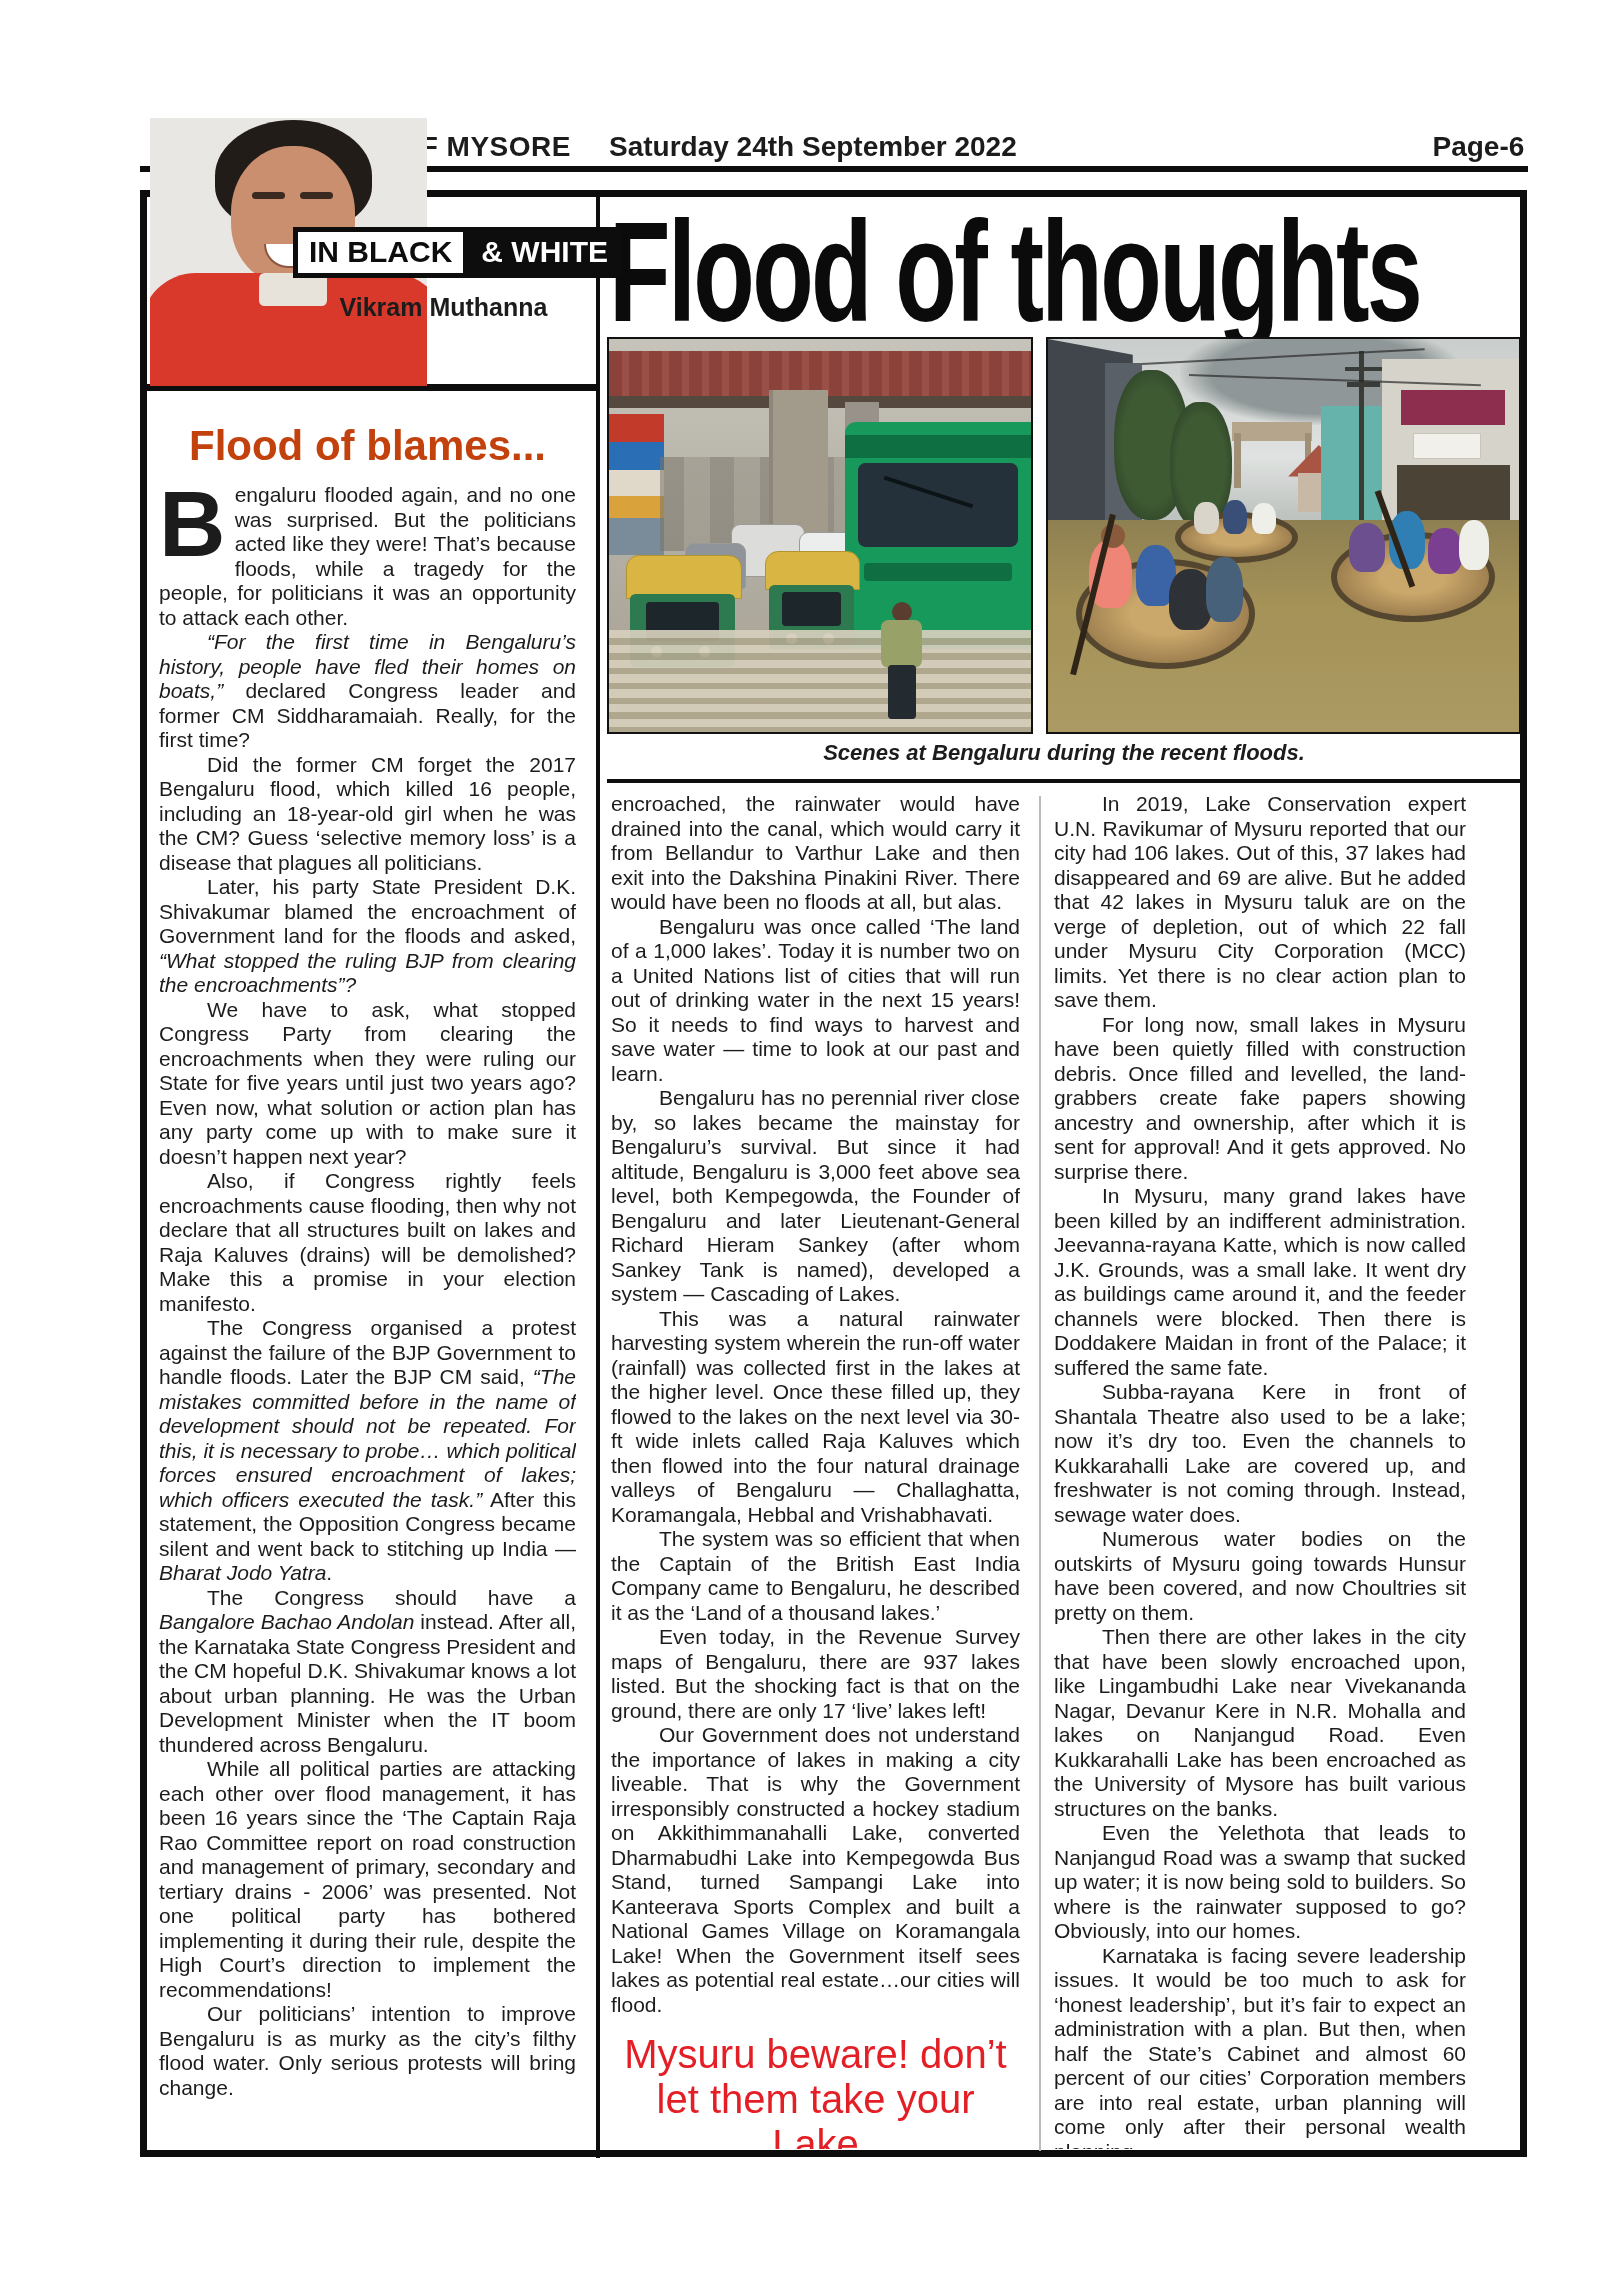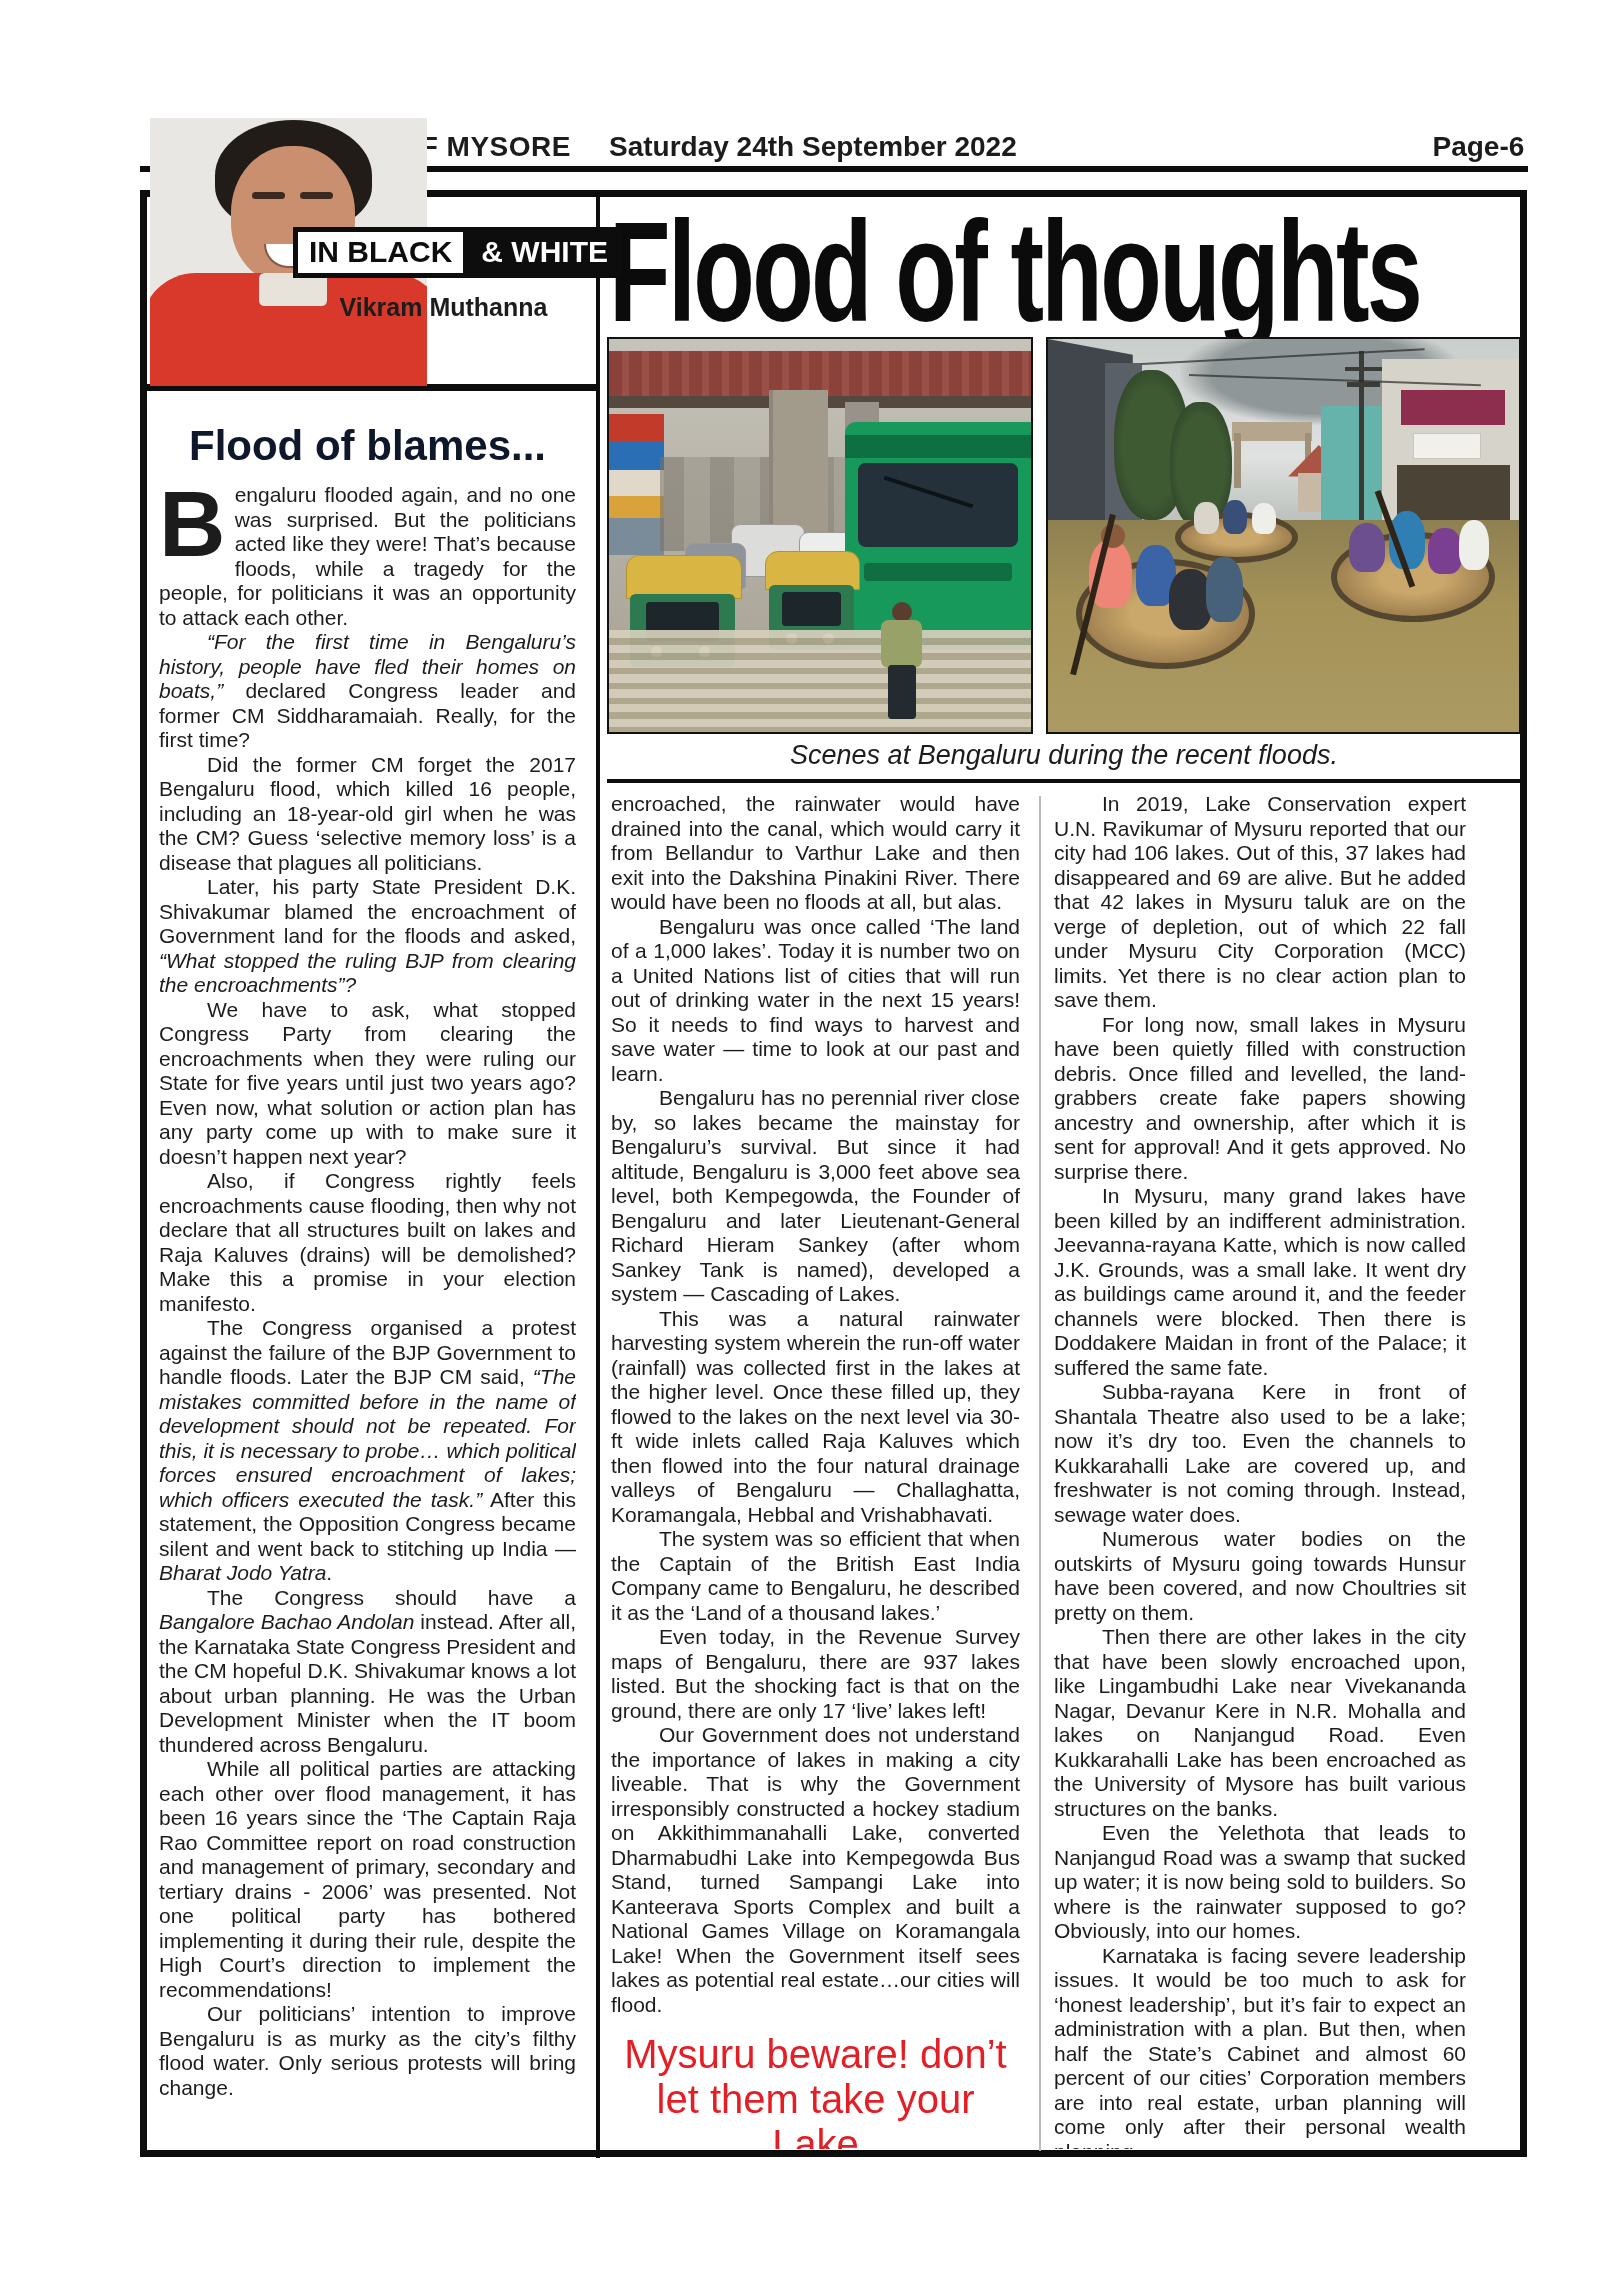--- a/index.html
+++ b/index.html
@@ -83,29 +83,29 @@
   .rp-pole{left:66%;top:3%;width:5.5px;height:44%;background:#3a3c38;}
   .rp-cross{background:#3a3c38;height:4.6px;}
   .rp-wire{height:1.8px;background:rgba(40,42,40,.7);transform-origin:left center;}
   .rp-water{left:0;top:46%;width:100%;height:54%;background:linear-gradient(#8f8052,#a49257 40%,#ab9a63);}
   .coracle{position:absolute;border-radius:50%;background:radial-gradient(#caa76a 30%,#9a7c4d 75%,#6b5738);border:6.5px solid #54462f;box-sizing:border-box;}
   .person{position:absolute;border-radius:45% 45% 35% 35%;}
   .phead{position:absolute;border-radius:50%;background:#8a5a3c;}
   .rp-paddle{position:absolute;width:5.5px;background:#2e2418;transform:rotate(14deg);}
 
   
-  .caption{position:absolute;top:740px;left:607px;width:914px;text-align:center;font-weight:normal;font-style:italic;font-size:27px;}
+  .caption{position:absolute;top:740px;left:607px;width:914px;text-align:center;font-weight:bold;font-style:italic;font-size:22px;}
   .cap-rule{position:absolute;top:779px;left:607px;width:914px;height:3.7px;background:#0d0d0d;}
 
   
   .col{position:absolute;text-align:justify;font-size:21px;line-height:24.5px;overflow:hidden;}
   #col-left{left:159px;top:417px;width:417px;height:1730px;}
   #col-mid{left:611px;top:792px;width:409px;height:1357px;}
   #col-right{left:1054px;top:792px;width:412px;height:1357px;}
-  .red-head{color:#0f172a;font-weight:bold;font-size:42px;line-height:46px;text-align:center;margin:5.5px 0 14.8px 0;}
+  .red-head{color:#c2410c;font-weight:bold;font-size:42px;line-height:46px;text-align:center;margin:5.5px 0 14.8px 0;}
   .subhead{color:#e31e25;font-weight:normal;font-size:40px;line-height:45px;text-align:center;margin:14.8px 0 11px 0;}
   .para{margin:0;}
   .para.indent{text-indent:48px;}
   .it{font-style:italic;}
   .dropcap{float:left;font-weight:bold;font-size:92px;line-height:74px;padding:3.7px 9.2px 0 0;}
 </style>
 </head>
 <body>
 
 <div id="page">

